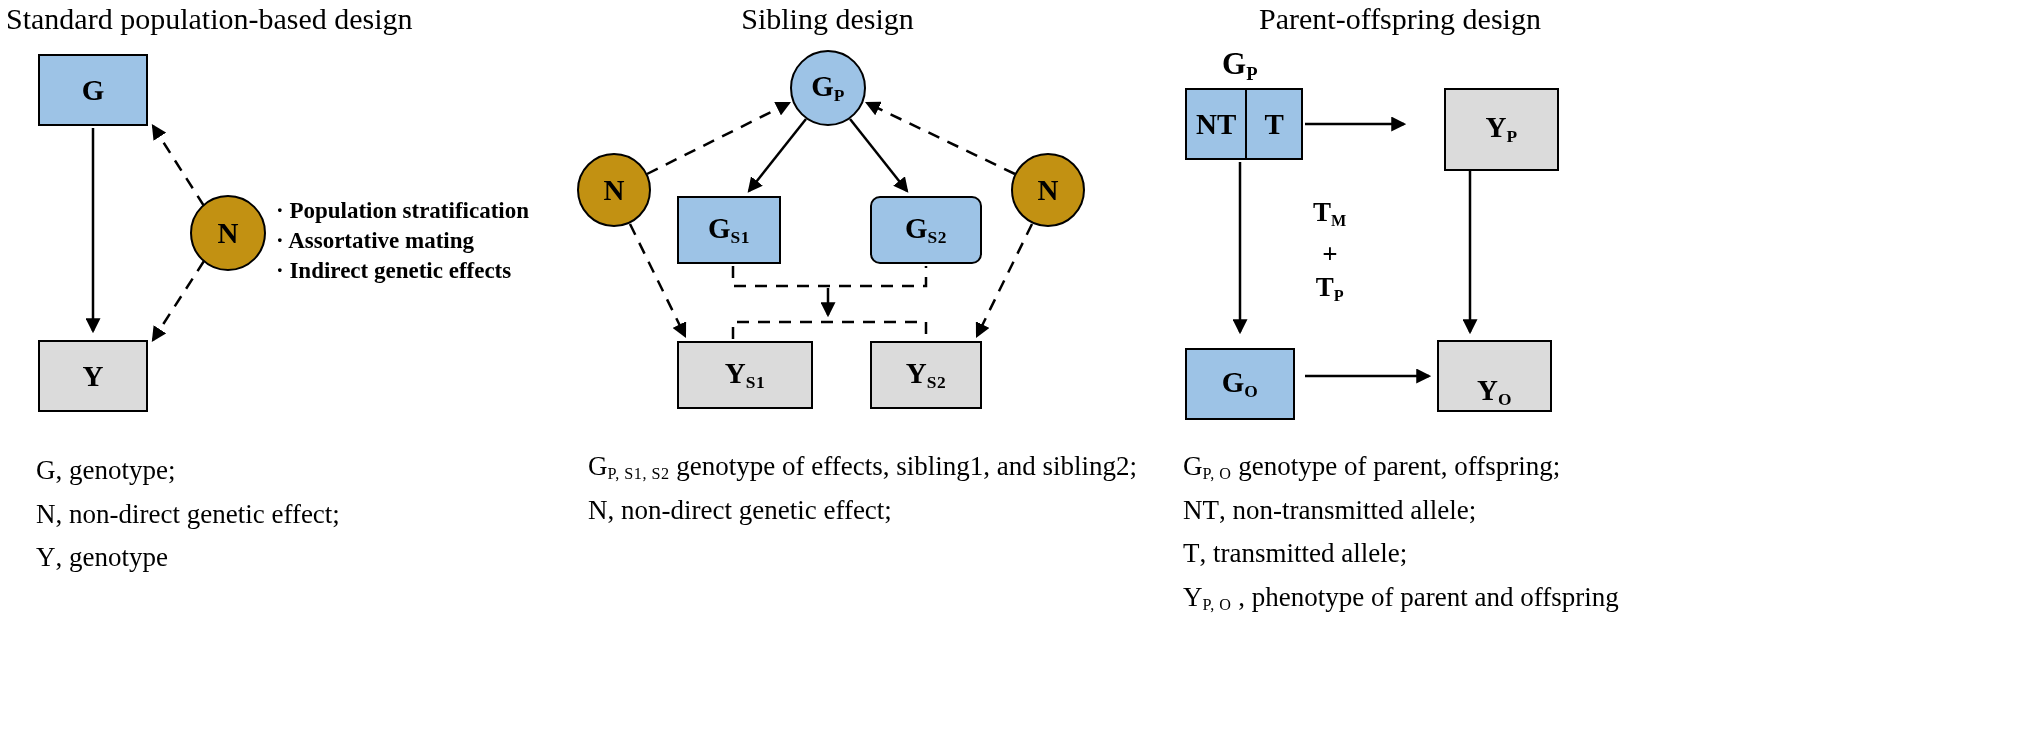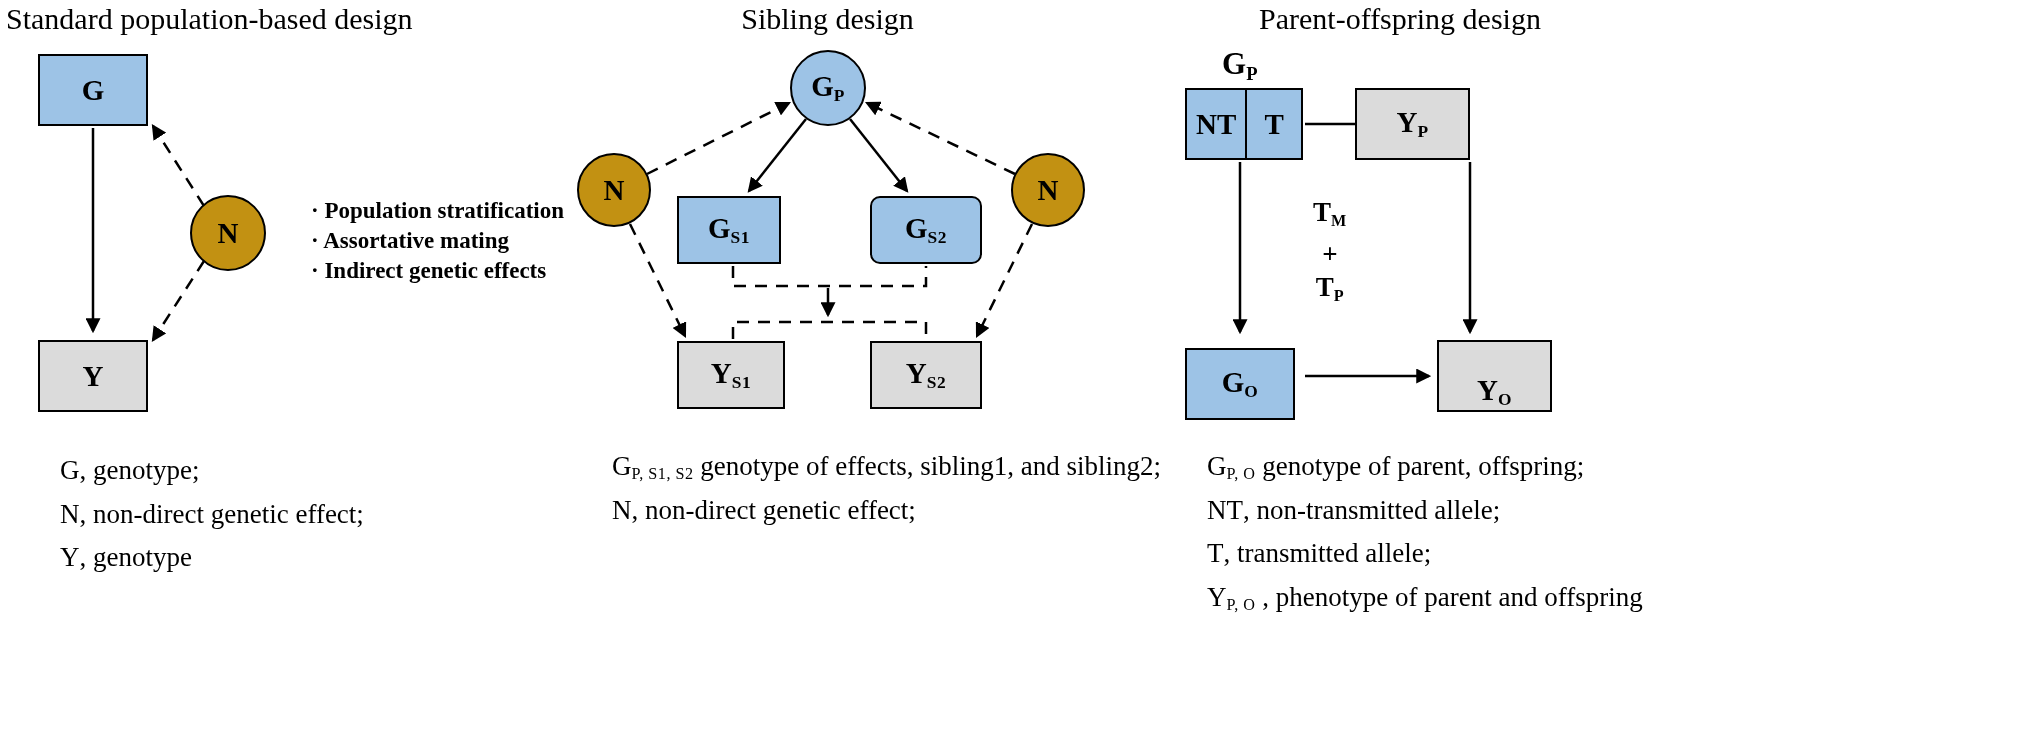--- a/index.html
+++ b/index.html
@@ -10,21 +10,21 @@
   .title { position:absolute; font-size:30px; white-space:nowrap; z-index:2; }
   .title.centered { text-align:center; }
   .node { position:absolute; display:flex; align-items:center; justify-content:center;
           border:2.5px solid #000; font-weight:bold; font-size:29px; z-index:2; background:#fff; }
   .circle { border-radius:50%; }
   .fill-geno  { background:#9DC3E6; }
   .fill-pheno { background:#DBDBDB; }
   .fill-n     { background:#C29112; }
   .sub { font-size:0.60em; vertical-align:-0.30em; letter-spacing:0.5px; }
   .bullets { position:absolute; font-weight:bold; font-size:23px; line-height:30px; white-space:nowrap; z-index:2; }
-  .legend { position:absolute; font-size:27px; line-height:36px; white-space:nowrap; z-index:2;margin-left:24px; }
+  .legend { position:absolute; font-size:27px; line-height:36px; white-space:nowrap; z-index:2; }
   .legend .sub { font-size:0.60em; vertical-align:-0.22em; }
   .gp-label { position:absolute; font-weight:bold; font-size:31px; z-index:2; }
   .tlabel { position:absolute; font-weight:bold; font-size:27px; line-height:33px; text-align:center; z-index:2;font-family:Liberation Serif, serif; }
   .split-box { padding:0; }
   .split-box .cell { height:100%; display:flex; align-items:center; justify-content:center; }
   .split-box .cell-left { flex:0 0 53%; border-right:2.5px solid #000; }
   .split-box .cell-right { flex:1; }
 </style>
 </head>
 <body>
@@ -62,21 +62,21 @@
     <div class="title" style="left:6px; top:2px;">Standard population-based design</div>
 
     <div class="node fill-geno" style="left:38px; top:54px; width:110px; height:72px;">
       <span>G</span>
     </div>
 
     <div class="node circle fill-n" style="left:190px; top:195px; width:76px; height:76px;">
       <span>N</span>
     </div>
 
-    <div class="bullets" style="left:276px; top:196px;margin-left:35px;">
+    <div class="bullets" style="left:276px; top:196px;">
       <div>· Population stratification</div>
       <div>· Assortative mating</div>
       <div>· Indirect genetic effects</div>
     </div>
 
     <div class="node fill-pheno" style="left:38px; top:340px; width:110px; height:72px;">
       <span>Y</span>
     </div>
 
     <div class="legend" style="left:36px; top:452px;">
@@ -102,21 +102,21 @@
     </div>
 
     <div class="node fill-geno" style="left:677px; top:196px; width:104px; height:68px;">
       <span><span>G</span><span class="sub">S1</span></span>
     </div>
 
     <div class="node fill-geno" style="left:870px; top:196px; width:112px; height:68px;border-radius:10px;">
       <span><span>G</span><span class="sub">S2</span></span>
     </div>
 
-    <div class="node fill-pheno" style="left:677px; top:341px; width:108px; height:68px;">
+    <div class="node fill-pheno" style="left:677px; top:341px; width:136px; height:68px;">
       <span><span>Y</span><span class="sub">S1</span></span>
     </div>
 
     <div class="node fill-pheno" style="left:870px; top:341px; width:112px; height:68px;">
       <span><span>Y</span><span class="sub">S2</span></span>
     </div>
 
     <div class="legend" style="left:588px; top:448px;">
       <div><span>G</span><span class="sub">P, S1, S2</span><span> genotype of effects, sibling1, and sibling2;</span></div>
       <div><span>N</span><span class="sub"></span><span>, non-direct genetic effect;</span></div>
@@ -132,21 +132,21 @@
 
     <div class="node fill-geno split-box" style="left:1185px; top:88px; width:118px; height:72px;">
       <div class="cell cell-left">
           <span>NT</span>
         </div>
       <div class="cell cell-right">
           <span>T</span>
         </div>
     </div>
 
-    <div class="node fill-pheno" style="left:1355px; top:88px; width:115px; height:72px;justify-content:center;">
+    <div class="node fill-pheno" style="left:1444px; top:88px; width:115px; height:83px;justify-content:center;">
       <span><span>Y</span><span class="sub">P</span></span>
     </div>
 
     <div class="tlabel" style="left:1298px; top:196px; width:64px;">
       <div><span>T</span><span class="sub">M</span></div>
       <div>+</div>
       <div><span>T</span><span class="sub">P</span></div>
     </div>
 
     <div class="node fill-geno" style="left:1185px; top:348px; width:110px; height:72px;">

